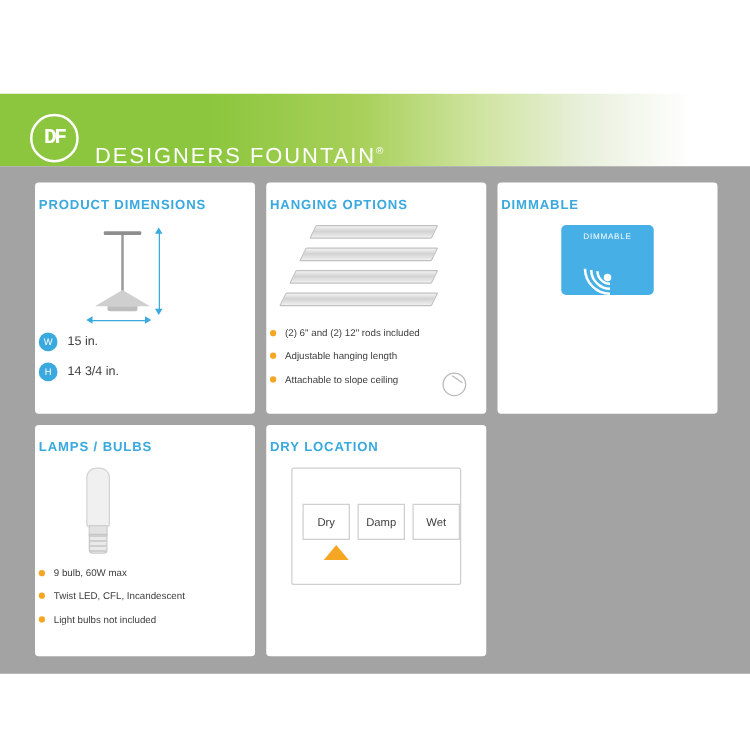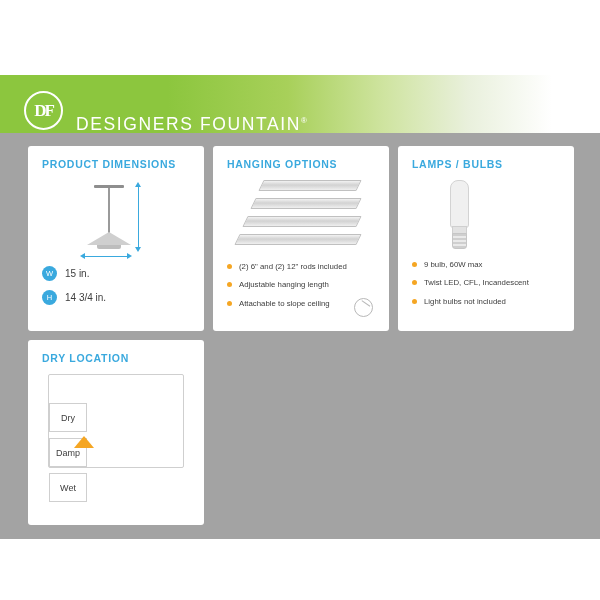--- a/index.html
+++ b/index.html
@@ -39,21 +39,21 @@
     height: 35px;
     border-radius: 50%;
     border: 2px solid #ffffff;
     color: #ffffff;
     display: flex;
     align-items: center;
     justify-content: center;
     font-size: 17px;
     font-weight: bold;
     letter-spacing: -2px;
-    font-family: Liberation Serif, serif;
+    font-family: Liberation Mono, monospace;
   }
   .brand-name {
     color: #ffffff;
     font-size: 17.5px;
     letter-spacing: 1.6px;
     font-weight: normal;
     position: relative;
     margin-top: 28px;
   }
   .brand-name sup {
@@ -75,21 +75,21 @@
     top: 146px;
     width: 546px;
     display: grid;
     grid-template-columns: 176px 176px 176px;
     grid-template-rows: 185px 185px;
     gap: 9px 9px;
   }
   .card {
     background: #ffffff;
     border-radius: 3px;
-    padding: 12px 14px;
+    padding: 12px 3px;
     box-sizing: border-box;
     position: relative;
   }
   .card-title {
     color: #3aa9de;
     font-size: 10.5px;
     letter-spacing: 0.7px;
     font-weight: bold;
     margin: 0 0 6px 0;
   }
@@ -330,21 +330,20 @@
     border: 1px solid #cfcfcf;
     border-radius: 2px;
     background: #ffffff;
     position: relative;
   }
   .dry-cells {
     display: flex;
     gap: 6px;
     justify-content: flex-end;
     padding-top: 28px;
-    flex-direction: column;
   }
   .dry-cell {
     width: 36px;
     height: 27px;
     border: 1px solid #cfcfcf;
     display: flex;
     align-items: center;
     justify-content: center;
     font-size: 9px;
     color: #3d3d3d;
@@ -428,20 +427,30 @@
         <div class="rod-bar" style="left:10px; top:58px; width:120px;"></div>
       </div>
       <ul class="bullets">
         <li>(2) 6" and (2) 12" rods included</li>
         <li>Adjustable hanging length</li>
         <li>Attachable to slope ceiling</li>
       </ul>
       <div class="slope-icon"></div>
     </div>
 
+    <div class="card">
+      <div class="card-title">DIMMABLE</div>
+      <div class="dim-tile">
+        <div class="dim-tile-label">DIMMABLE</div>
+        <div class="wave" style="left:50%; bottom:8px; margin-left:-9px; width:18px; height:18px;"></div>
+        <div class="wave" style="left:50%; bottom:4px; margin-left:-14px; width:28px; height:28px;"></div>
+        <div class="wave" style="left:50%; bottom:0px; margin-left:-19px; width:38px; height:38px;"></div>
+        <div class="dot"></div>
+      </div>
+    </div>
 
     <div class="card">
       <div class="card-title">LAMPS / BULBS</div>
       <div class="bulb-art">
         <div class="bulb-body"></div>
         <div class="bulb-neck"></div>
         <div class="bulb-base"></div>
       </div>
       <ul class="bullets">
         <li>9 bulb, 60W max</li>

